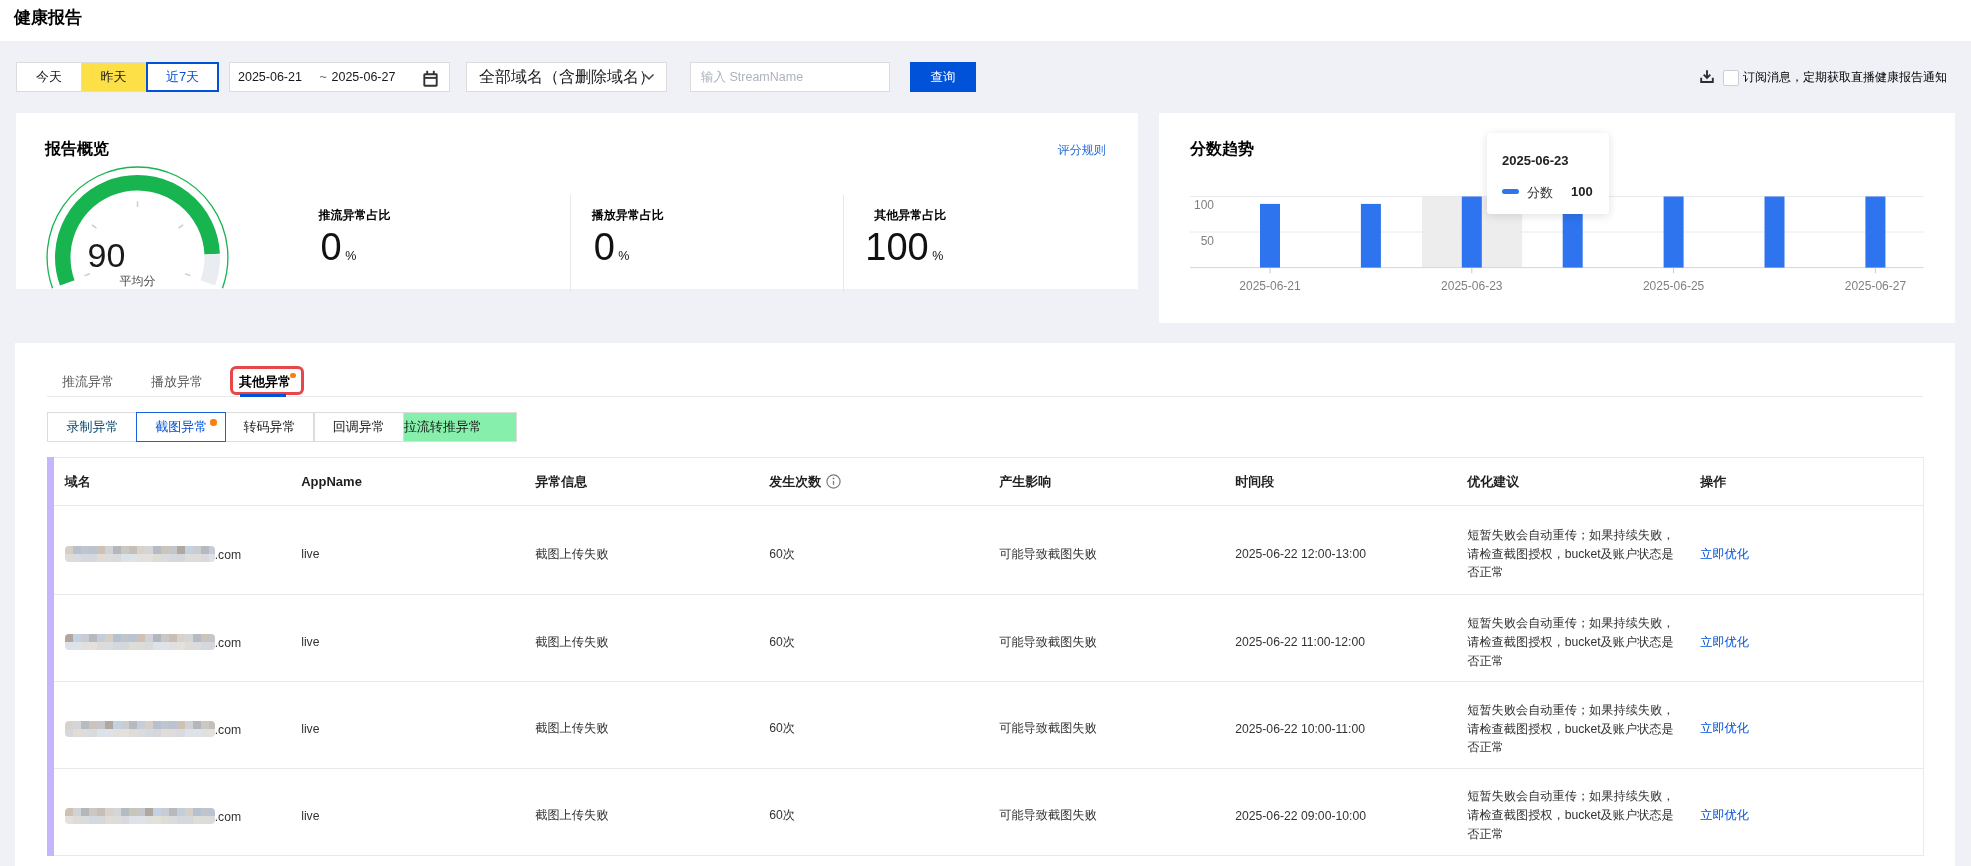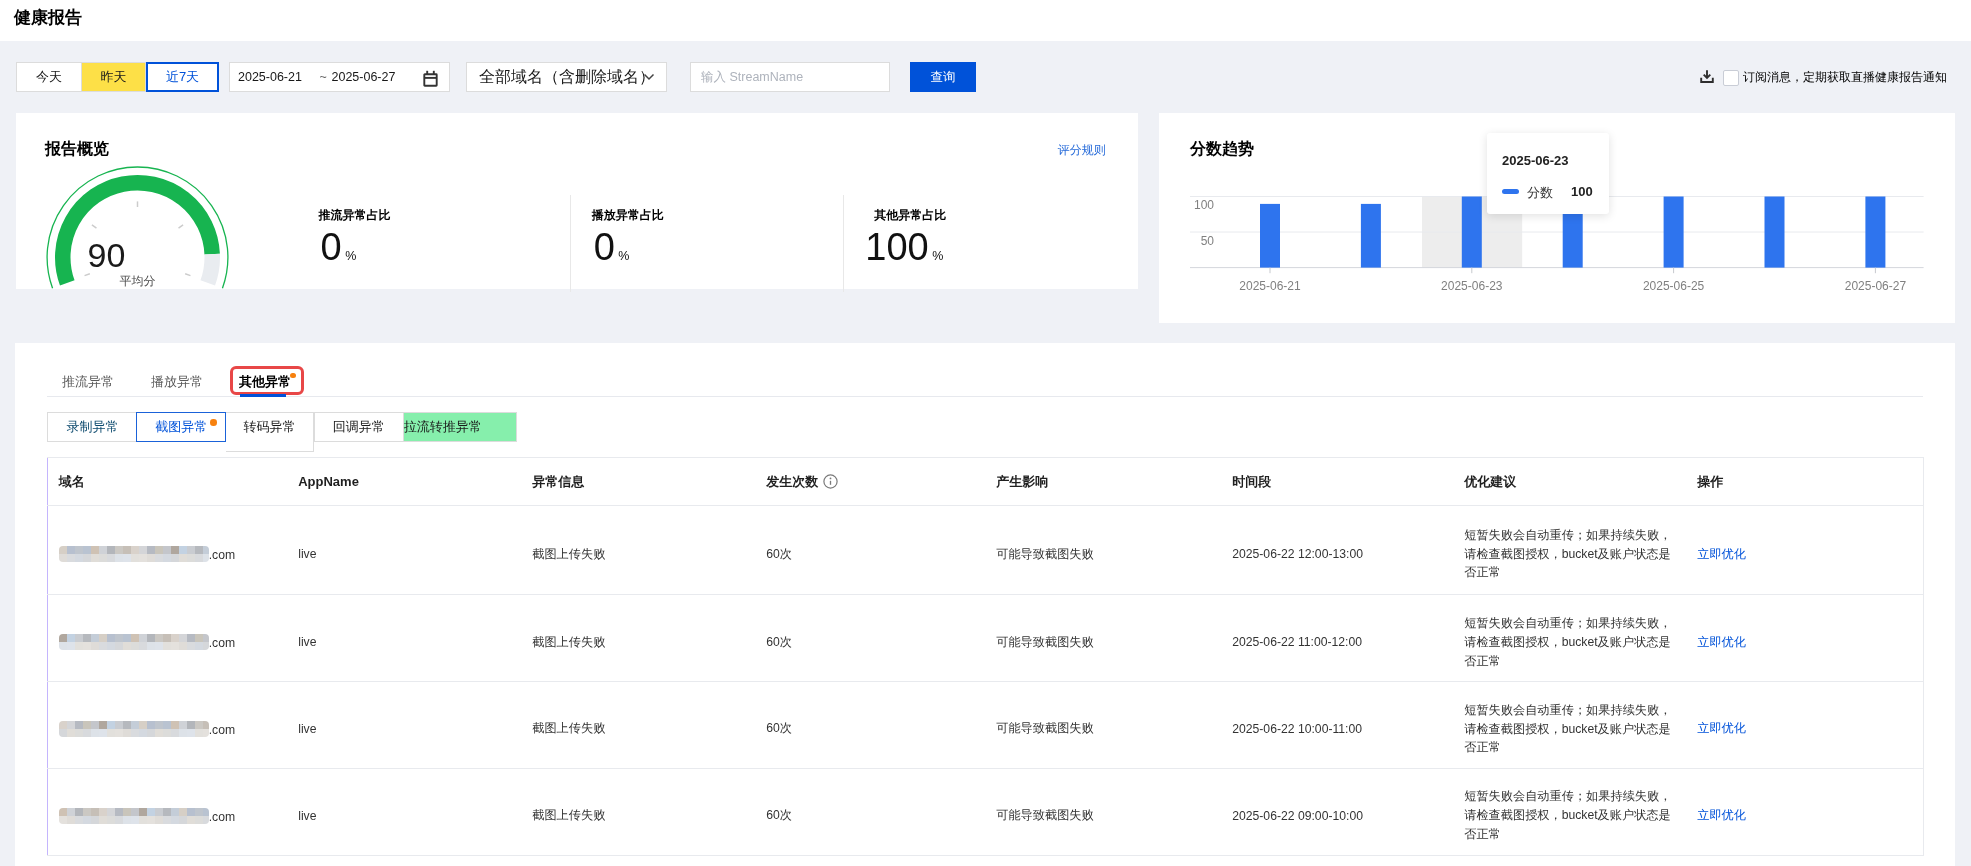--- a/index.html
+++ b/index.html
@@ -129,21 +129,21 @@
   <div class="abs" style="left:275.4px;top:29.5px;width:5.5px;height:5.5px;border-radius:50%;background:#f7810e;"></div>
 
   <div class="abs" style="left:215px;top:22.5px;width:74px;height:29.5px;border:3.5px solid #e84747;border-radius:6px;"></div>
 
   <div class="abs" style="left:32px;top:53px;width:1876px;height:1px;background:#e7e9ee;"></div>
   <div class="abs" style="left:224.7px;top:51px;width:46px;height:3px;background:#0052d9;"></div>
 
   <div class="abs" style="left:32.4px;top:68.8px;width:89px;height:30px;background:#fff;border:1px solid #dcdcdc;border-right:none;line-height:28px;text-align:center;font-size:13px;color:#0c4a6e;">录制异常</div>
   <div class="abs" style="left:121.2px;top:68.8px;width:90px;height:30px;background:#fff;border:1.5px solid #1a62d9;line-height:27px;text-align:center;font-size:13px;color:#0052d9;">截图异常</div>
   <div class="abs" style="left:195.4px;top:76px;width:6.5px;height:6.5px;border-radius:50%;background:#f7810e;"></div>
-  <div class="abs" style="left:211.2px;top:68.8px;width:87.5px;height:40px;background:#fff;border:1px solid #dcdcdc;border-left:none;line-height:28px;text-align:center;font-size:13px;color:#1a1a1a;">转码异常</div>
+  <div class="abs" style="left:211.2px;top:68.8px;width:87.5px;height:30px;background:#fff;border:1px solid #dcdcdc;border-left:none;line-height:28px;text-align:center;font-size:13px;color:#1a1a1a;">转码异常</div>
   <div class="abs" style="left:298.7px;top:68.8px;width:90px;height:30px;background:#fff;border:1px solid #dcdcdc;line-height:28px;text-align:center;font-size:13px;color:#1a1a1a;">回调异常</div>
   <div class="abs" style="left:388.7px;top:68.8px;width:113px;height:30px;background:#86efac;border:1px solid #dcdcdc;border-left:none;line-height:28px;font-size:13px;color:#1a1a1a;">拉流转推异常</div>
 
   <div class="abs" style="left:32.4px;top:114.4px;width:1876.2px;">
     <table id="tbl" style="width:100%;border-collapse:collapse;table-layout:fixed;font-size:12.2px;color:#333;">
       <colgroup>
         <col style="width:240px">
           <col style="width:234px">
           <col style="width:234px">
           <col style="width:230px">
@@ -388,14 +388,14 @@
   <td><span style="color:#0052d9;">立即优化</span></td>
 </tr>
       </tbody>
     </table>
   </div>
 </div>
 
 <style>
   #tbl th { text-align:left; padding:0 0 0 10.3px; font-size:13px; font-weight:bold; color:#1f1f1f; border-top:1px solid #e8eaee; border-bottom:1px solid #e8eaee; }
   #tbl td { padding:8px 14px 0 10.3px; border-bottom:1px solid #e8eaee; vertical-align:middle; }
-  #tbl { border-left:1px solid #c4b5fd; border-right:1px solid #e8eaee;padding-left:35px; }
+  #tbl { border-left:7px solid #c4b5fd; border-right:1px solid #e8eaee;padding-left:35px; }
 </style>
 
 </body></html>

